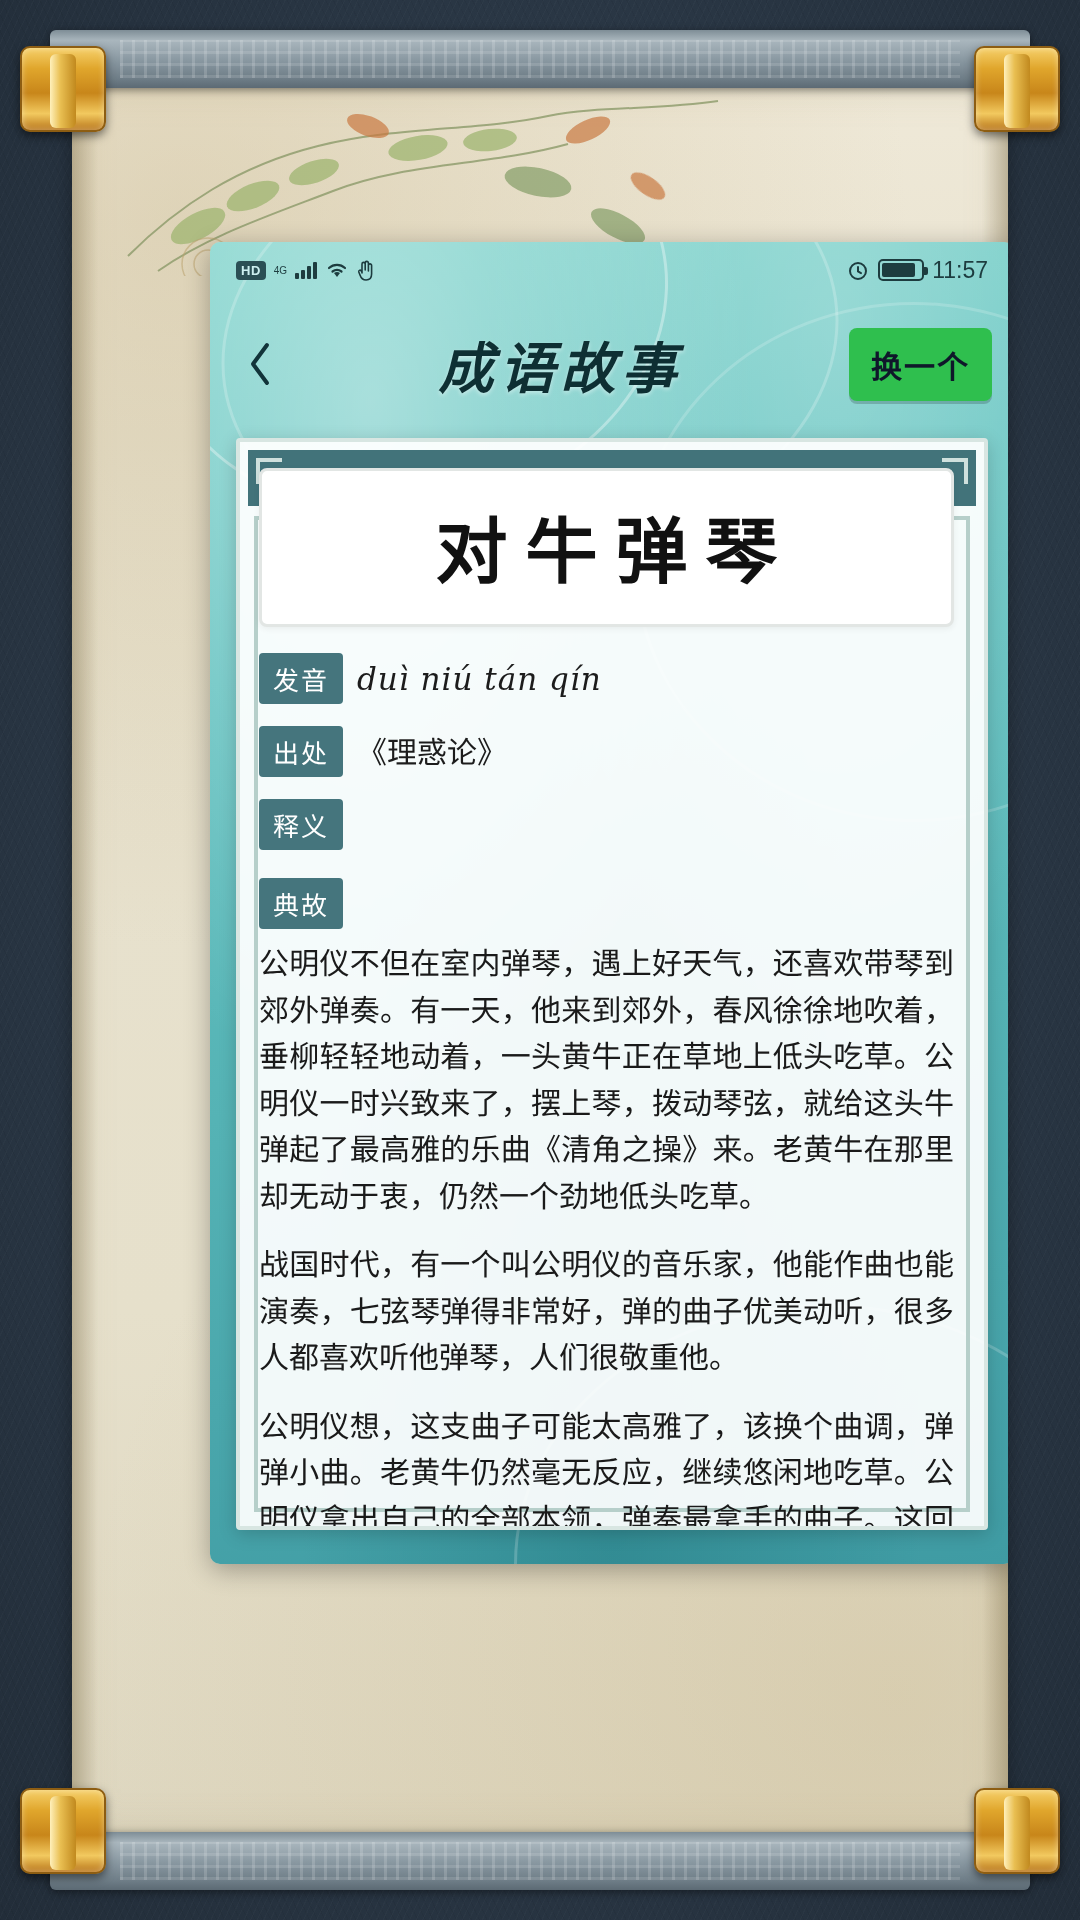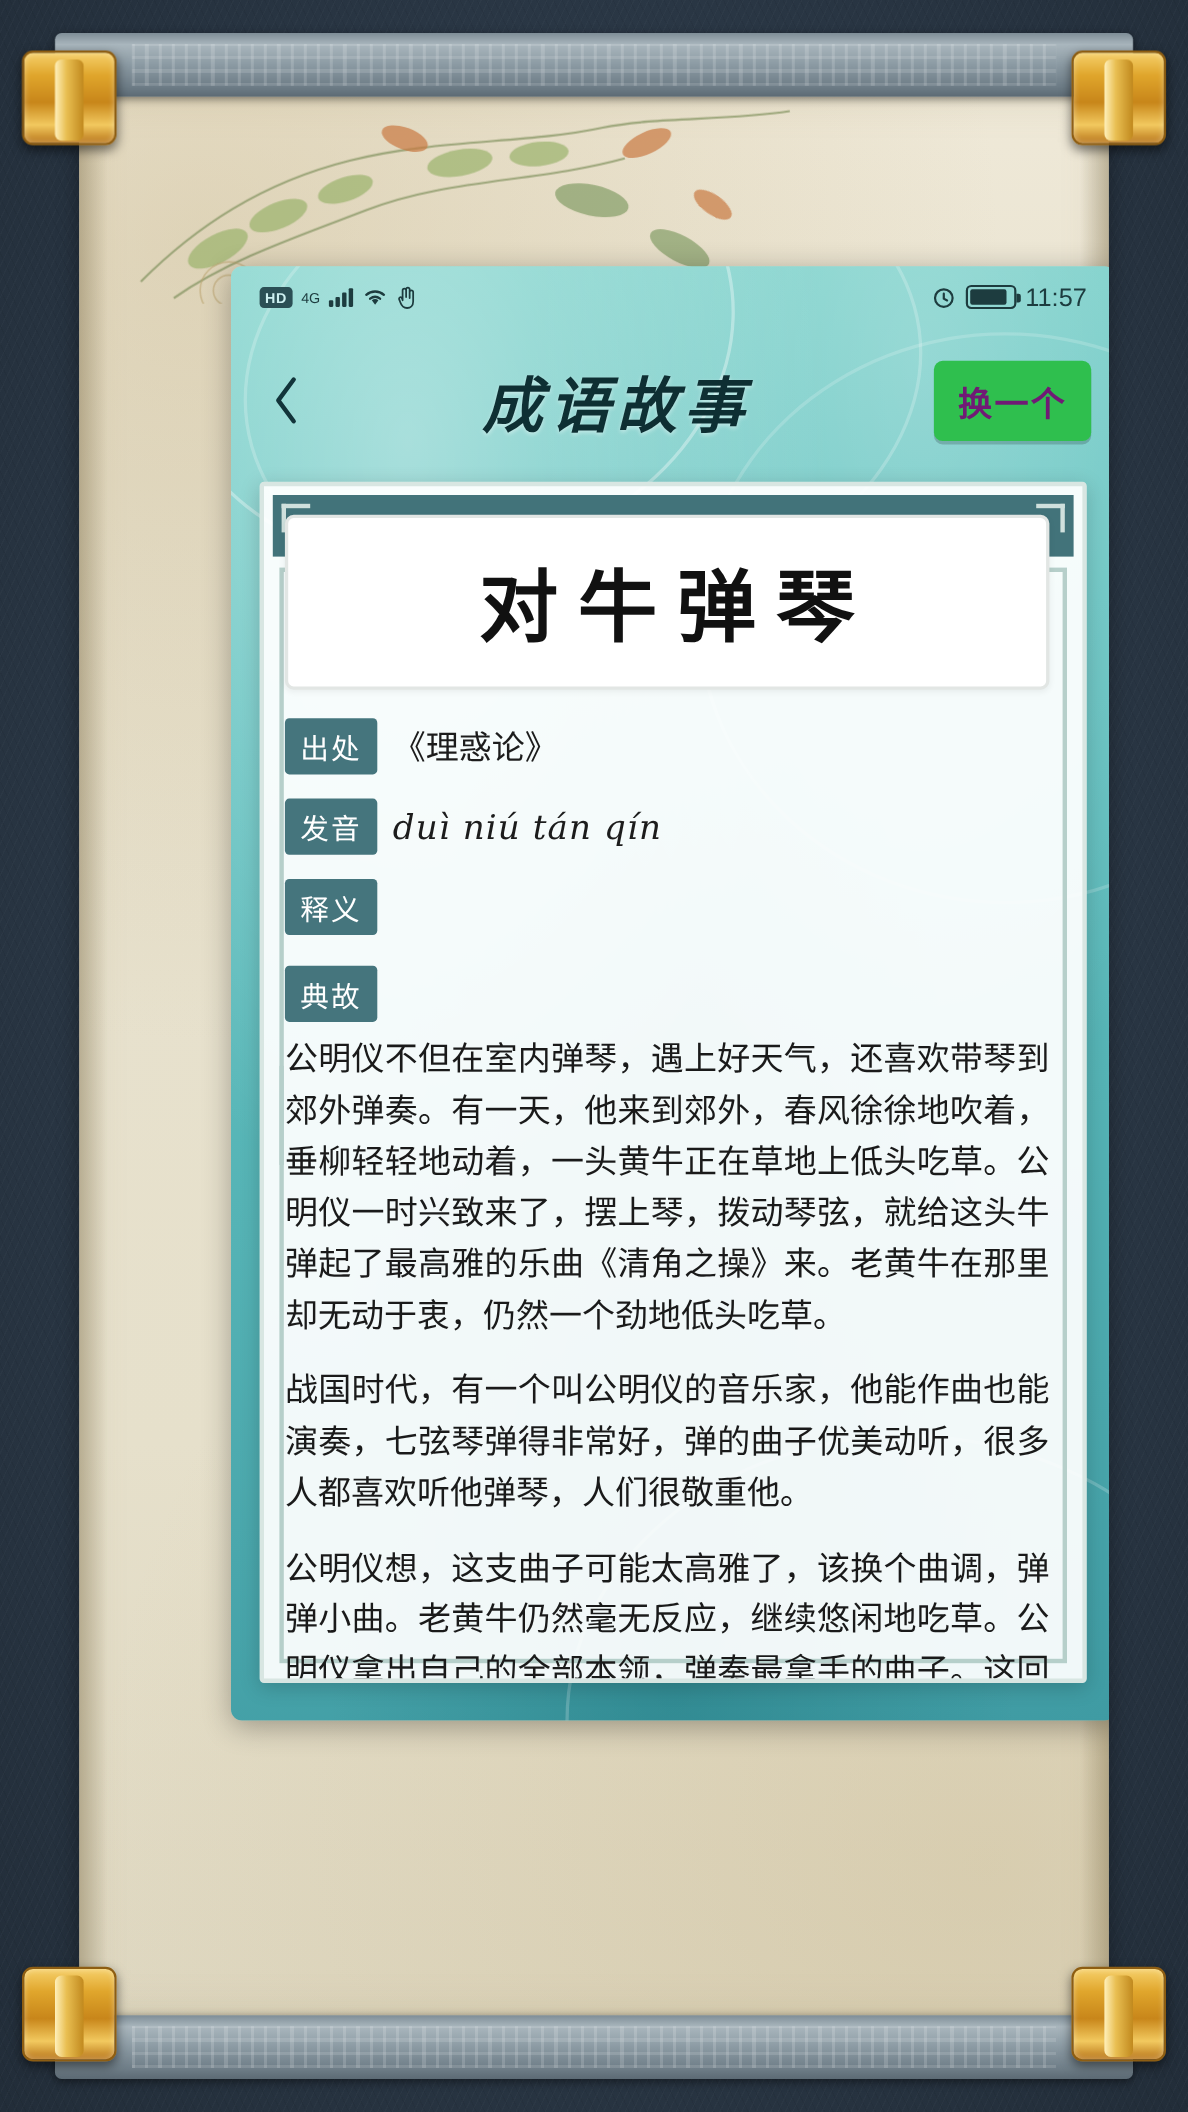--- a/index.html
+++ b/index.html
@@ -126,21 +126,21 @@
     display: flex; align-items: center; justify-content: space-between;
     padding: 0 26px;
     color: #1d3c3f; font-size: 21px;
     z-index: 5;
   }
   .sb-left, .sb-right { display: flex; align-items: center; gap: 8px; }
   .hd-badge {
     background: #2b4f55; color: #cdeff0; font-size: 13px; font-weight: bold;
     padding: 2px 5px; border-radius: 4px; letter-spacing: .5px;
   }
-  .net-label { font-size: 13px; vertical-align: top; }
+  .net-label { font-size: 10px; vertical-align: top; }
   .bars { display: inline-flex; align-items: flex-end; gap: 2px; height: 18px; }
   .bars i { display: block; width: 4px; background: #1d3c3f; border-radius: 1px; }
   .bars i:nth-child(1){height:6px;} .bars i:nth-child(2){height:9px;}
   .bars i:nth-child(3){height:13px;} .bars i:nth-child(4){height:17px;}
   .battery {
     width: 46px; height: 22px; border: 2px solid #1d3c3f; border-radius: 5px;
     position: relative; padding: 2px;
   }
   .battery::after {
     content: ""; position: absolute; right: -6px; top: 6px;
@@ -164,21 +164,21 @@
     font-family: "DejaVu Serif", "Liberation Serif", serif;
     font-size: 55px; font-weight: bold; letter-spacing: 6px;
     color: #0e2f33;
     text-shadow: 0 2px 4px rgba(255,255,255,0.45);
     margin-left: -20px;
     font-style: italic;
   }
   .swap-btn {
     margin-right: 22px;
     background: #2fbf4e;
-    color: #701a75; font-size: 31px; font-weight: bold; letter-spacing: 2px;
+    color: #0f172a; font-size: 31px; font-weight: bold; letter-spacing: 2px;
     padding: 14px 22px; border-radius: 8px;
     box-shadow: 0 3px 0 rgba(0,0,0,0.18);
     white-space: nowrap;
   }
 
   
   .card {
     position: absolute; left: 26px; right: 26px; top: 196px; bottom: 34px;
     background: rgba(255,255,255,0.93);
     border: 4px solid #d8e6e2;
@@ -341,27 +341,27 @@
           <span class="frame-notch fn-l"></span>
         </div>
 
         <div class="card-inner">
 
           <div class="idiom-box">
             <h1>对牛弹琴</h1>
           </div>
 
           <div class="row">
+            <span class="tag">发音</span>
+            <span class="pinyin">duì niú tán qín</span>
+          </div>
+
+          <div class="row">
             <span class="tag">出处</span>
             <span class="source">《理惑论》</span>
-          </div>
-
-          <div class="row">
-            <span class="tag">发音</span>
-            <span class="pinyin">duì niú tán qín</span>
           </div>
 
           <div class="block">
             <span class="tag">释义</span>
           </div>
 
           <div class="block">
             <span class="tag">典故</span>
             <p class="para">公明仪不但在室内弹琴，遇上好天气，还喜欢带琴到郊外弹奏。有一天，他来到郊外，春风徐徐地吹着，垂柳轻轻地动着，一头黄牛正在草地上低头吃草。公明仪一时兴致来了，摆上琴，拨动琴弦，就给这头牛弹起了最高雅的乐曲《清角之操》来。老黄牛在那里却无动于衷，仍然一个劲地低头吃草。</p>
             <p class="para">战国时代，有一个叫公明仪的音乐家，他能作曲也能演奏，七弦琴弹得非常好，弹的曲子优美动听，很多人都喜欢听他弹琴，人们很敬重他。</p>

